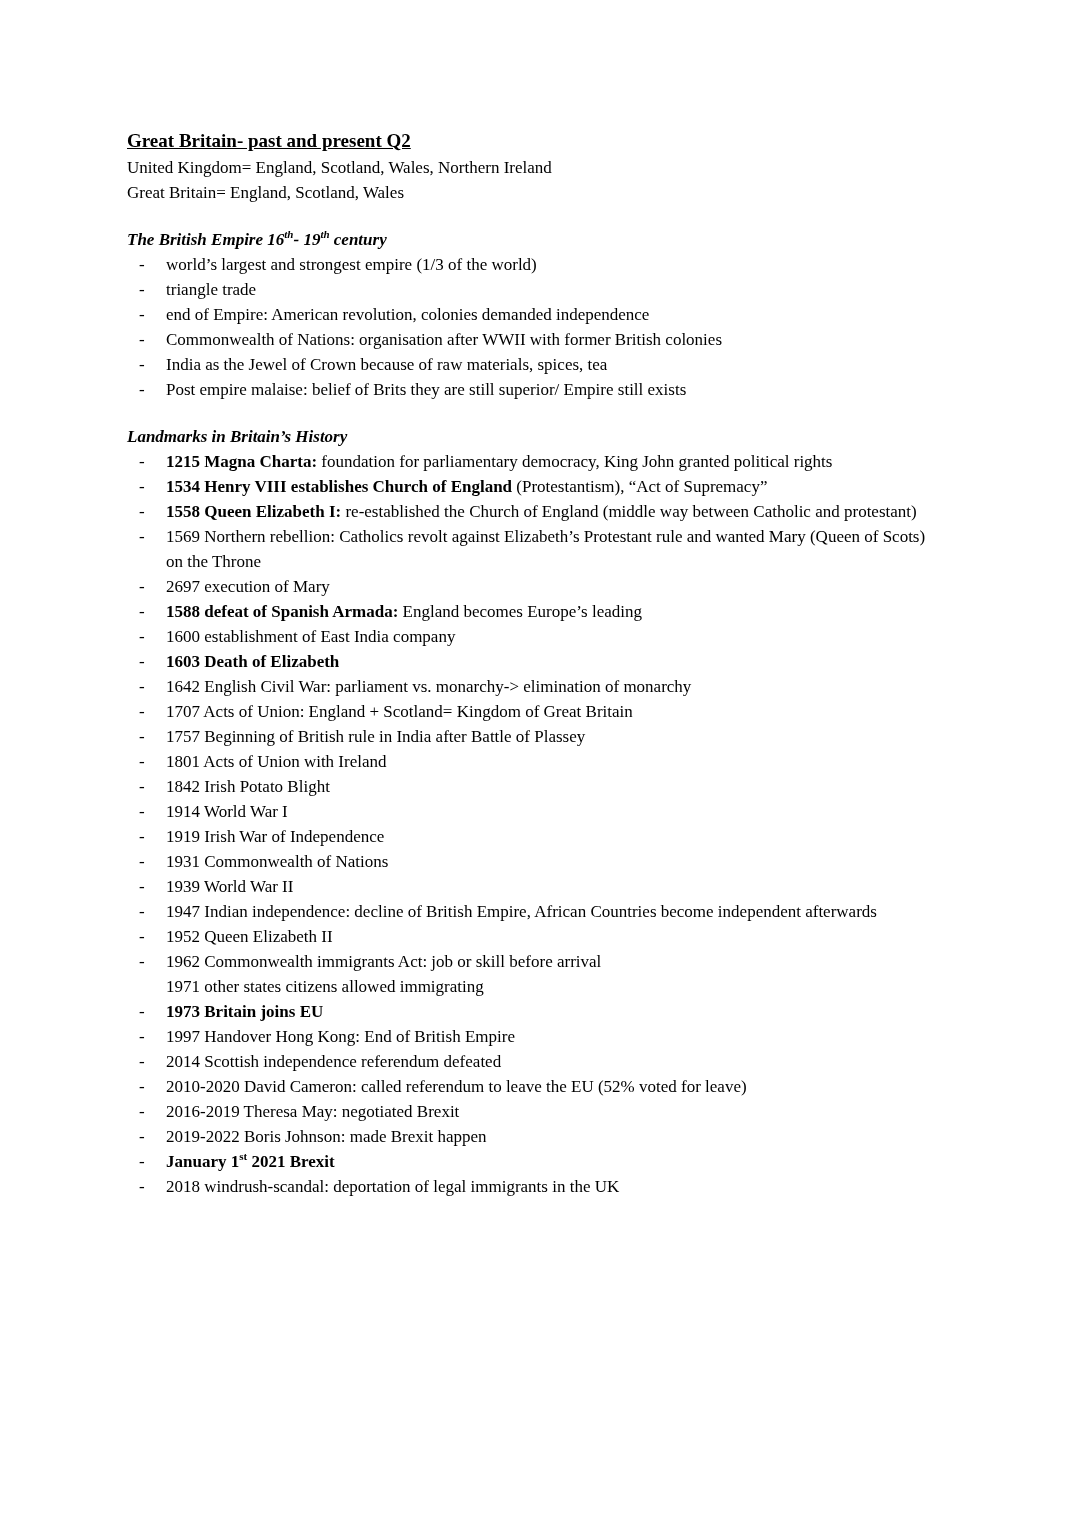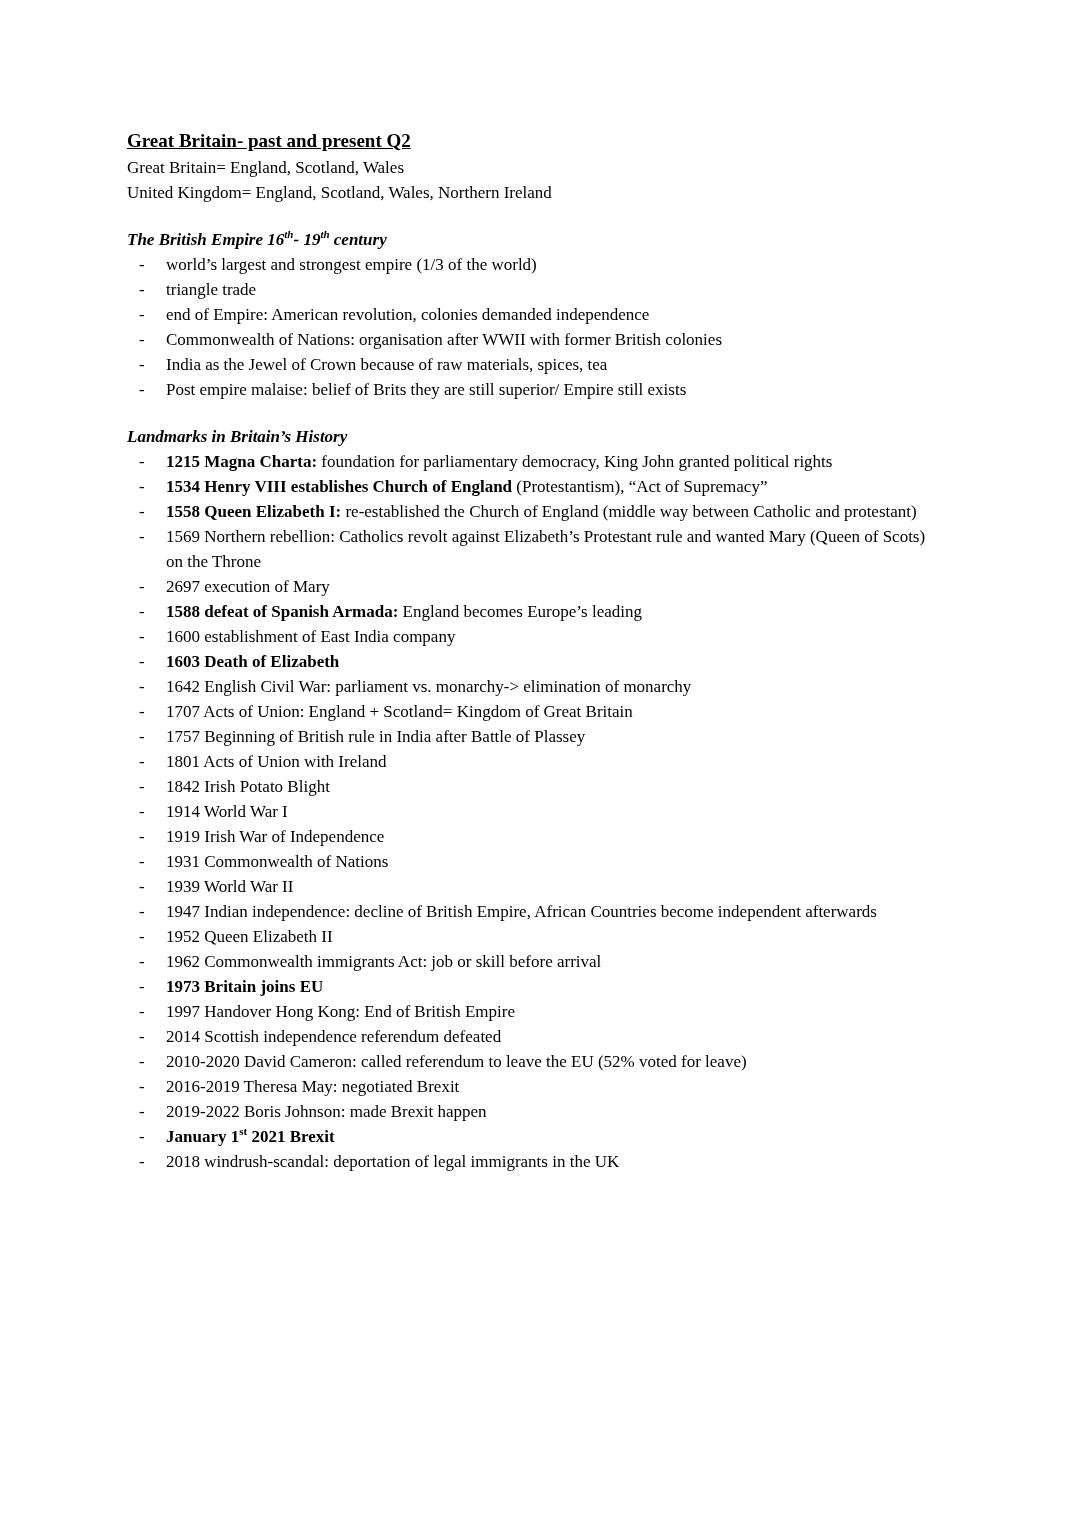--- a/index.html
+++ b/index.html
@@ -50,22 +50,22 @@
   .txt { flex: 1 1 auto; min-width: 0; }
   b { font-weight: bold; }
 </style>
 </head>
 <body>
 
 <div class="page">
 
   <h1 class="title">Great Britain- past and present Q2</h1>
 
+  <p class="intro-line">United Kingdom= England, Scotland, Wales, Northern Ireland</p>
   <p class="intro-line">Great Britain= England, Scotland, Wales</p>
-  <p class="intro-line">United Kingdom= England, Scotland, Wales, Northern Ireland</p>
 
   <h2 class="heading"><span>The British Empire 16</span><sup>th</sup><span>- 19</span><sup>th</sup><span> century</span></h2>
 
   <div class="list">
     <div class="li">
         <span class="dash">-</span>
         <span class="txt">world’s largest and strongest empire (1/3 of the world)</span>
       </div>
     <div class="li">
         <span class="dash">-</span>
@@ -166,20 +166,24 @@
       </div>
     <div class="li">
         <span class="dash">-</span>
         <span class="txt"><b></b><span>1952 Queen Elizabeth II</span></span>
       </div>
     <div class="li">
         <span class="dash">-</span>
         <span class="txt"><b></b><span>1962 Commonwealth immigrants Act: job or skill before arrival</span></span>
       </div>
     <div class="li">
+        <span class="dash"></span>
+        <span class="txt"><b></b><span>1971 other states citizens allowed immigrating</span></span>
+      </div>
+    <div class="li">
         <span class="dash">-</span>
         <span class="txt"><b>1973 Britain joins EU</b><span></span></span>
       </div>
     <div class="li">
         <span class="dash">-</span>
         <span class="txt"><b></b><span>1997 Handover Hong Kong: End of British Empire</span></span>
       </div>
     <div class="li">
         <span class="dash">-</span>
         <span class="txt"><b></b><span>2014 Scottish independence referendum defeated</span></span>

